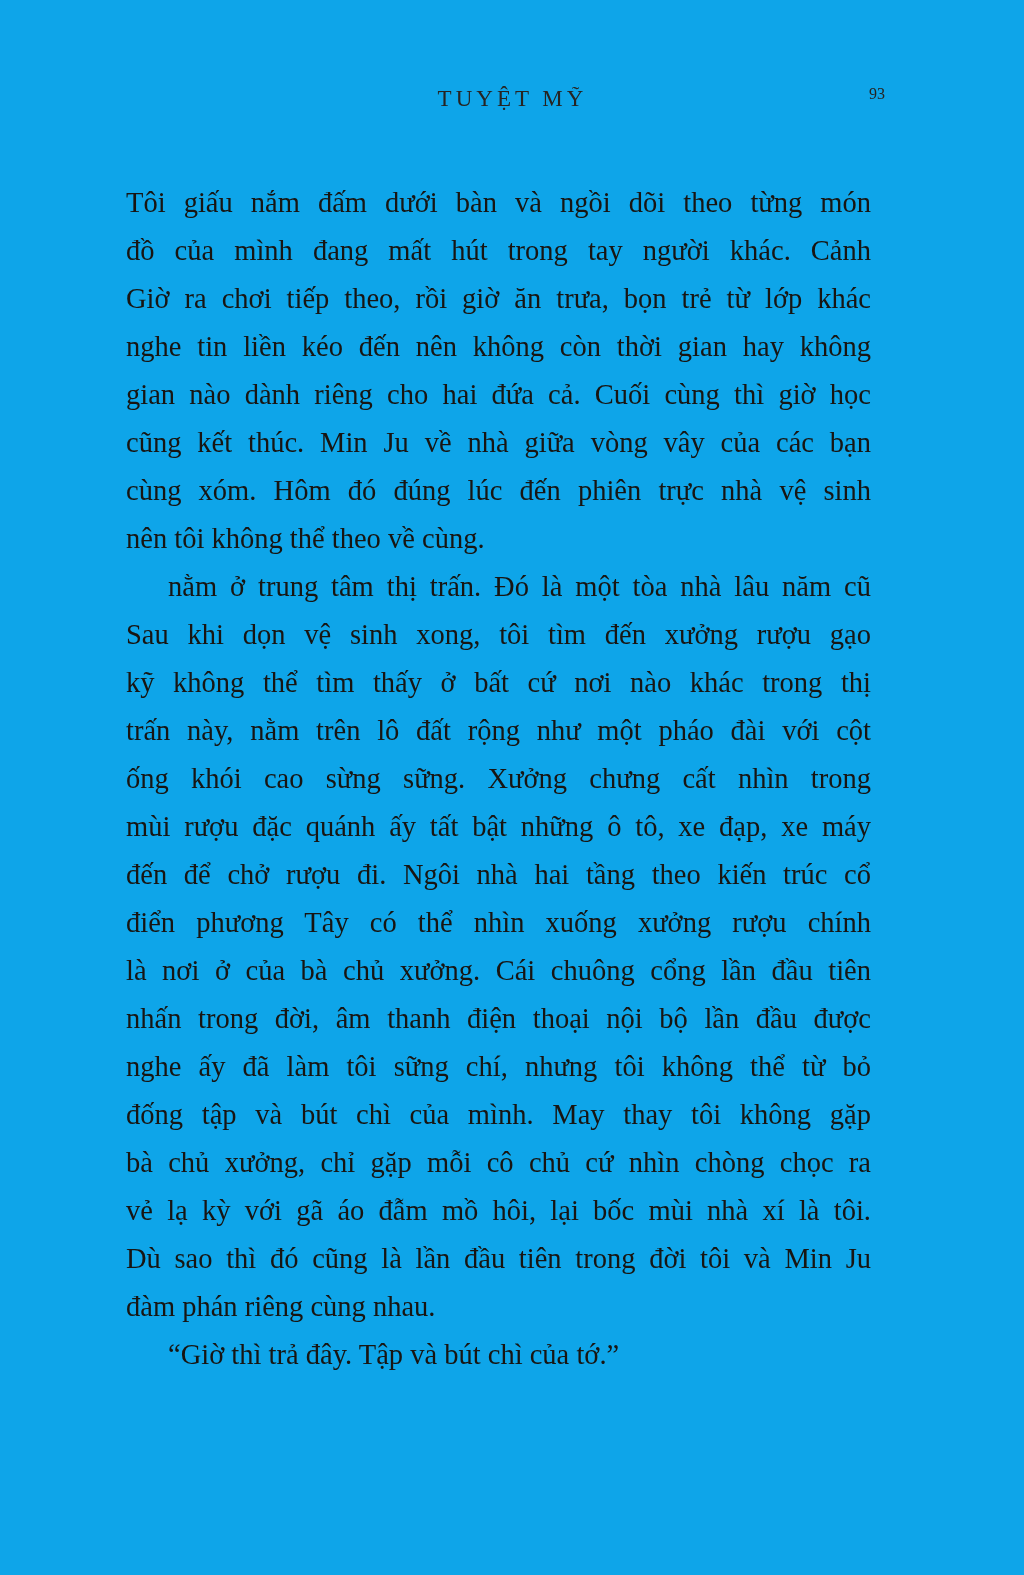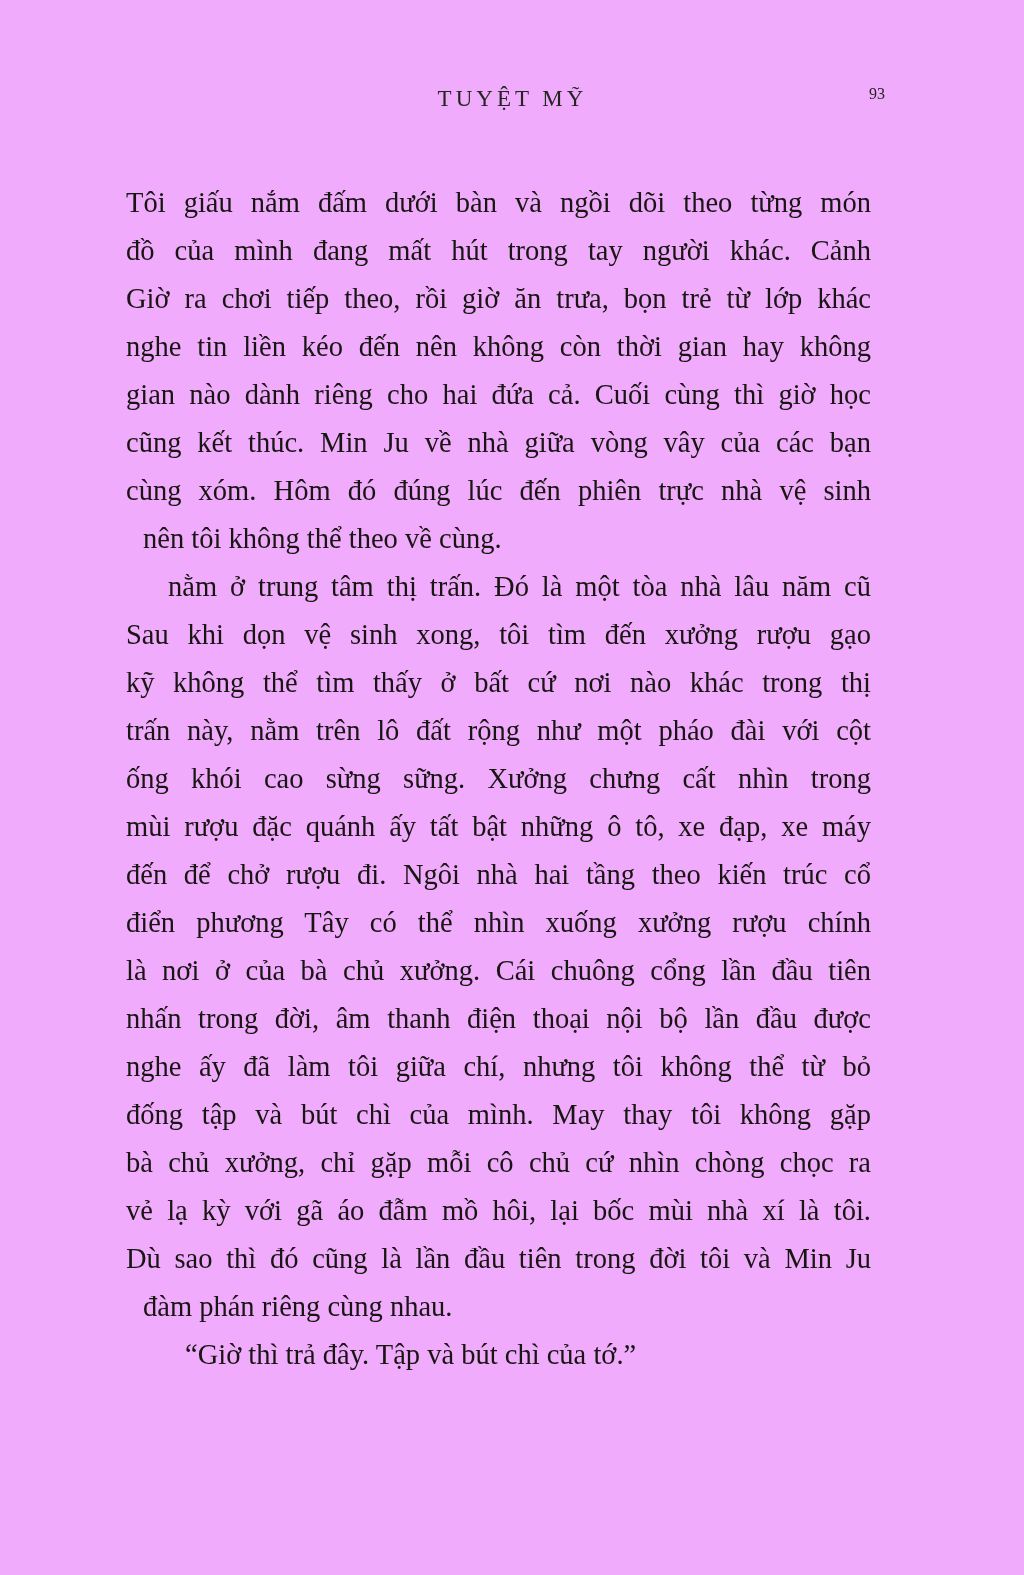--- a/index.html
+++ b/index.html
@@ -4,21 +4,21 @@
 <style>
   html, body {
     margin: 0;
     padding: 0;
     background: #ffffff;
   }
   .page {
     position: relative;
     width: 1024px;
     height: 1575px;
-    background: #f0abfc;
+    background: #0ea5e9;
     font-family: "Liberation Serif", serif;
     color: #181512;
     overflow: hidden;
   }
   .page-header {
     position: absolute;
     top: 86px;
     left: 140px;
     width: 745px;
     height: 34px;
@@ -53,21 +53,20 @@
   }
   .line {
     text-align: justify;
     text-align-last: justify;
     white-space: normal;
     height: 48px;
     overflow: visible;
   }
   .line.last {
     text-align-last: left;
-    margin-left: 17px;
   }
   .paragraph.indented .line:first-child {
     text-indent: 42px;
   }
 </style>
 </head>
 <body>
 
 <div class="page">
   <div class="page-header">
@@ -89,21 +88,21 @@
         <div class="line">nằm ở trung tâm thị trấn. Đó là một tòa nhà lâu năm cũ</div>
         <div class="line">Sau khi dọn vệ sinh xong, tôi tìm đến xưởng rượu gạo</div>
         <div class="line">kỹ không thể tìm thấy ở bất cứ nơi nào khác trong thị</div>
         <div class="line">trấn này, nằm trên lô đất rộng như một pháo đài với cột</div>
         <div class="line">ống khói cao sừng sững. Xưởng chưng cất nhìn trong</div>
         <div class="line">mùi rượu đặc quánh ấy tất bật những ô tô, xe đạp, xe máy</div>
         <div class="line">đến để chở rượu đi. Ngôi nhà hai tầng theo kiến trúc cổ</div>
         <div class="line">điển phương Tây có thể nhìn xuống xưởng rượu chính</div>
         <div class="line">là nơi ở của bà chủ xưởng. Cái chuông cổng lần đầu tiên</div>
         <div class="line">nhấn trong đời, âm thanh điện thoại nội bộ lần đầu được</div>
-        <div class="line">nghe ấy đã làm tôi giữa chí, nhưng tôi không thể từ bỏ</div>
+        <div class="line">nghe ấy đã làm tôi sững chí, nhưng tôi không thể từ bỏ</div>
         <div class="line">đống tập và bút chì của mình. May thay tôi không gặp</div>
         <div class="line">bà chủ xưởng, chỉ gặp mỗi cô chủ cứ nhìn chòng chọc ra</div>
         <div class="line">vẻ lạ kỳ với gã áo đẫm mồ hôi, lại bốc mùi nhà xí là tôi.</div>
         <div class="line">Dù sao thì đó cũng là lần đầu tiên trong đời tôi và Min Ju</div>
         <div class="line last">đàm phán riêng cùng nhau.</div>
       </div>
       <div class="paragraph indented">
         <div class="line last">“Giờ thì trả đây. Tập và bút chì của tớ.”</div>
       </div>
     </div>

